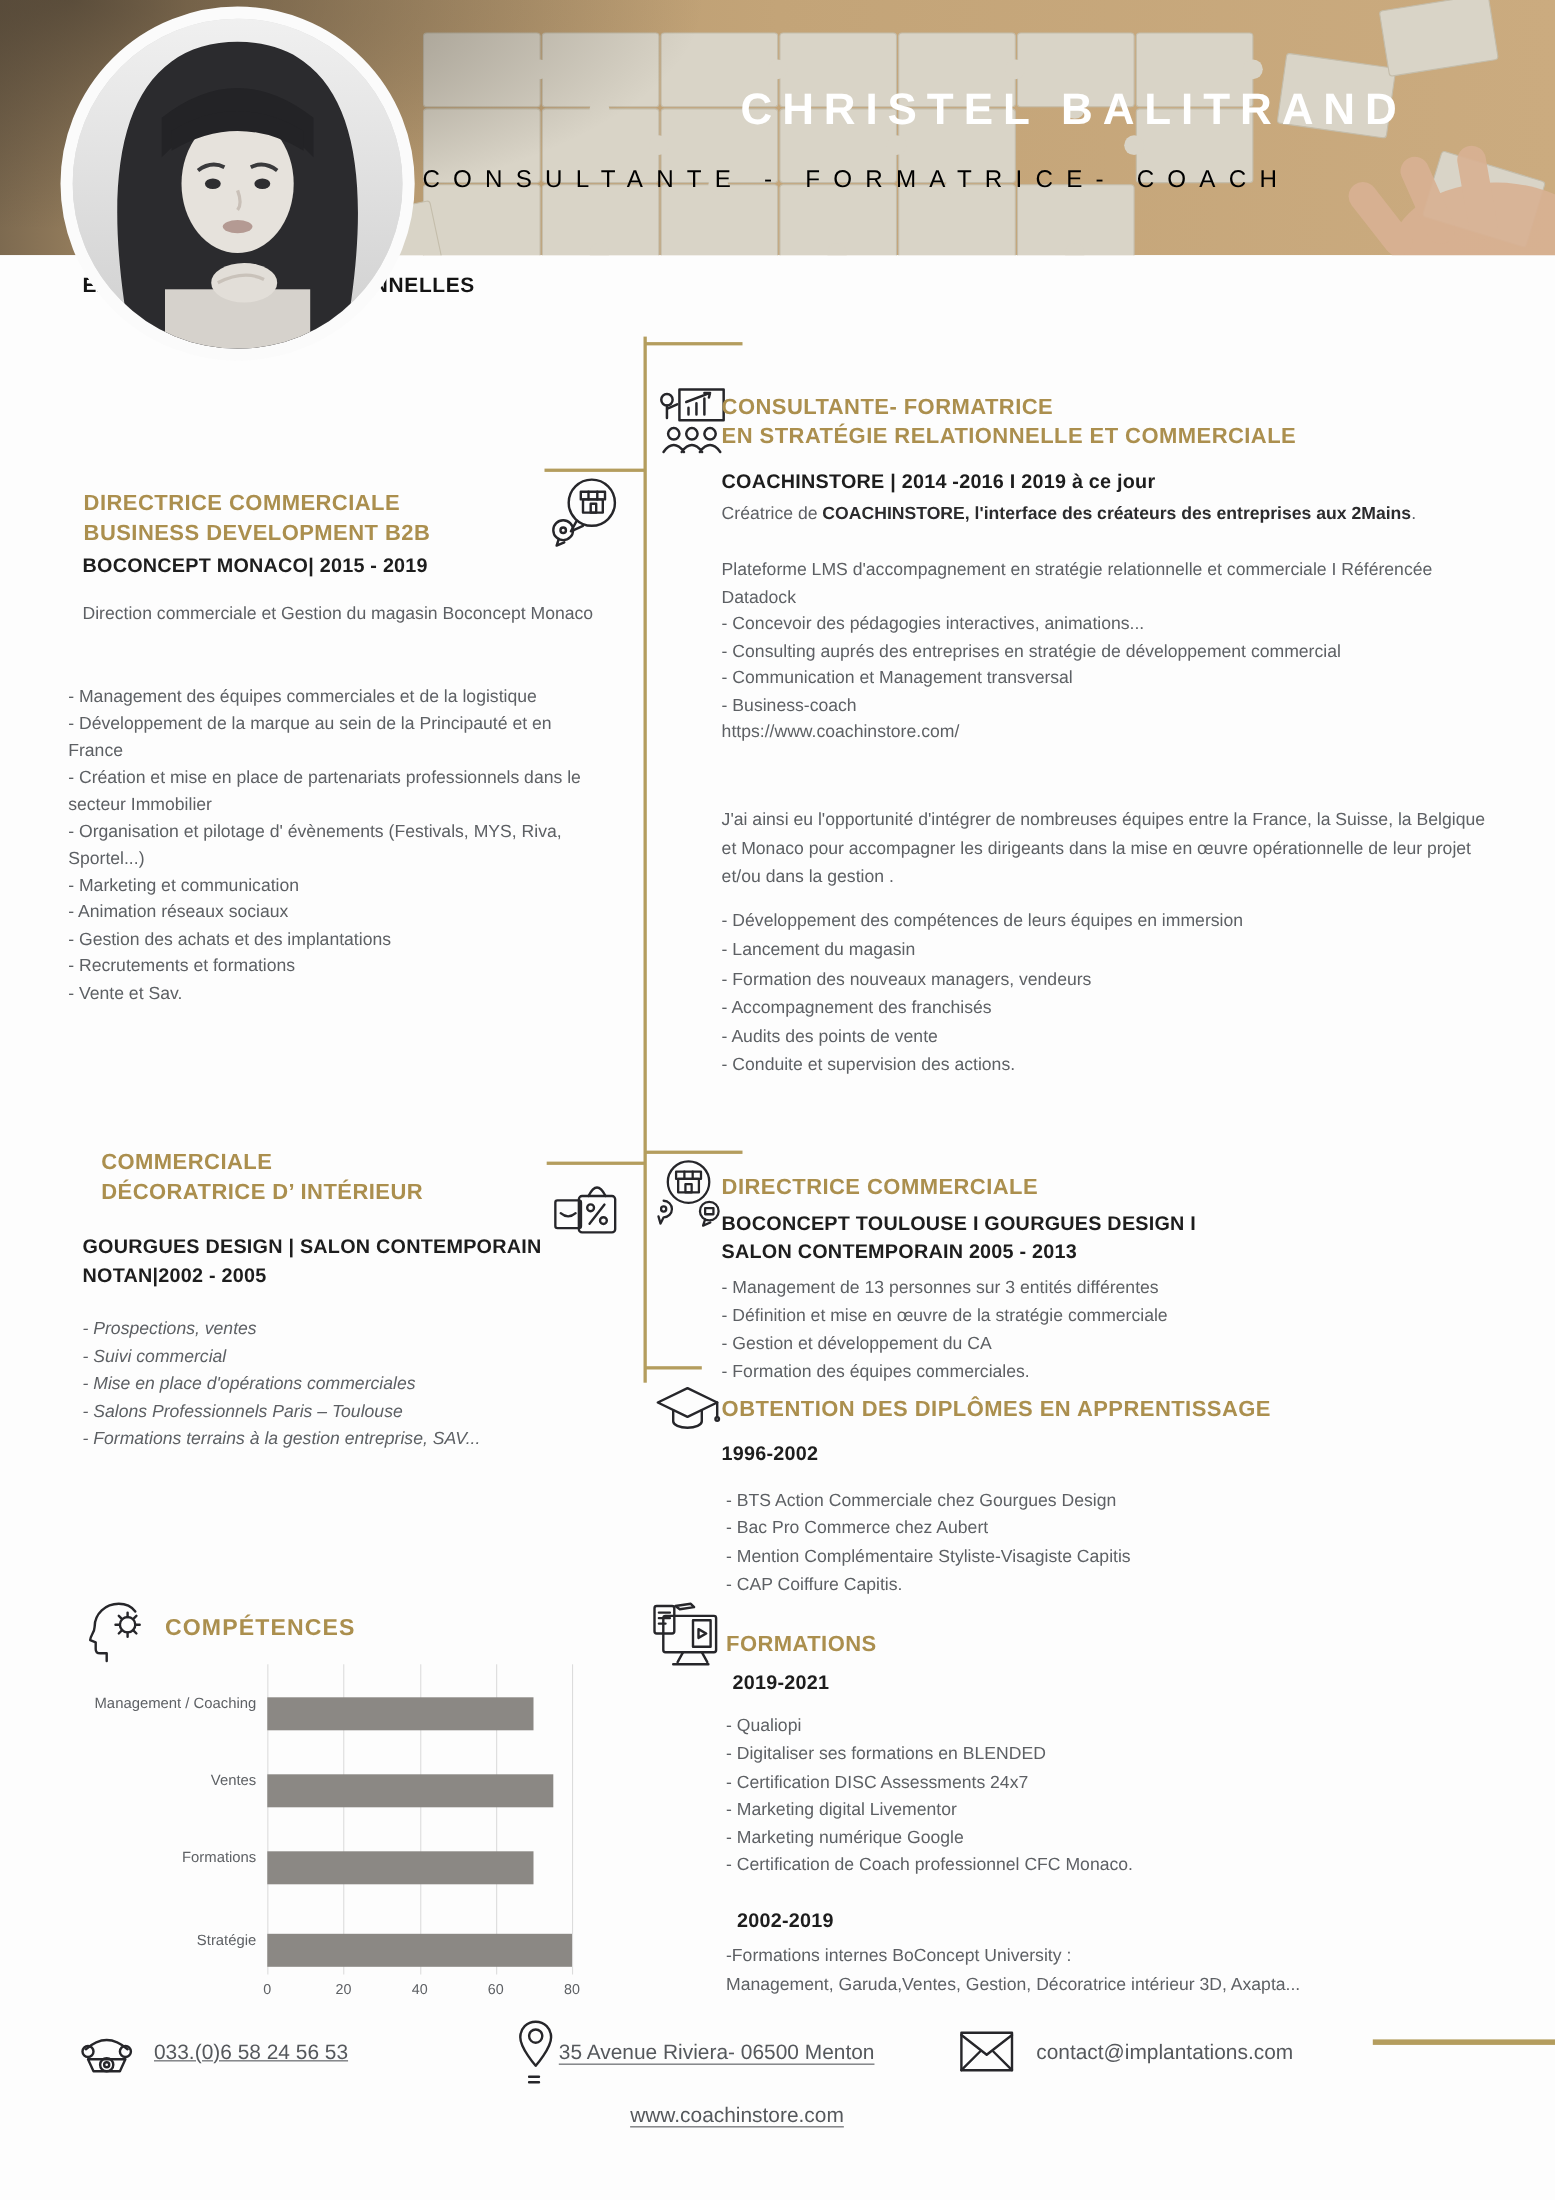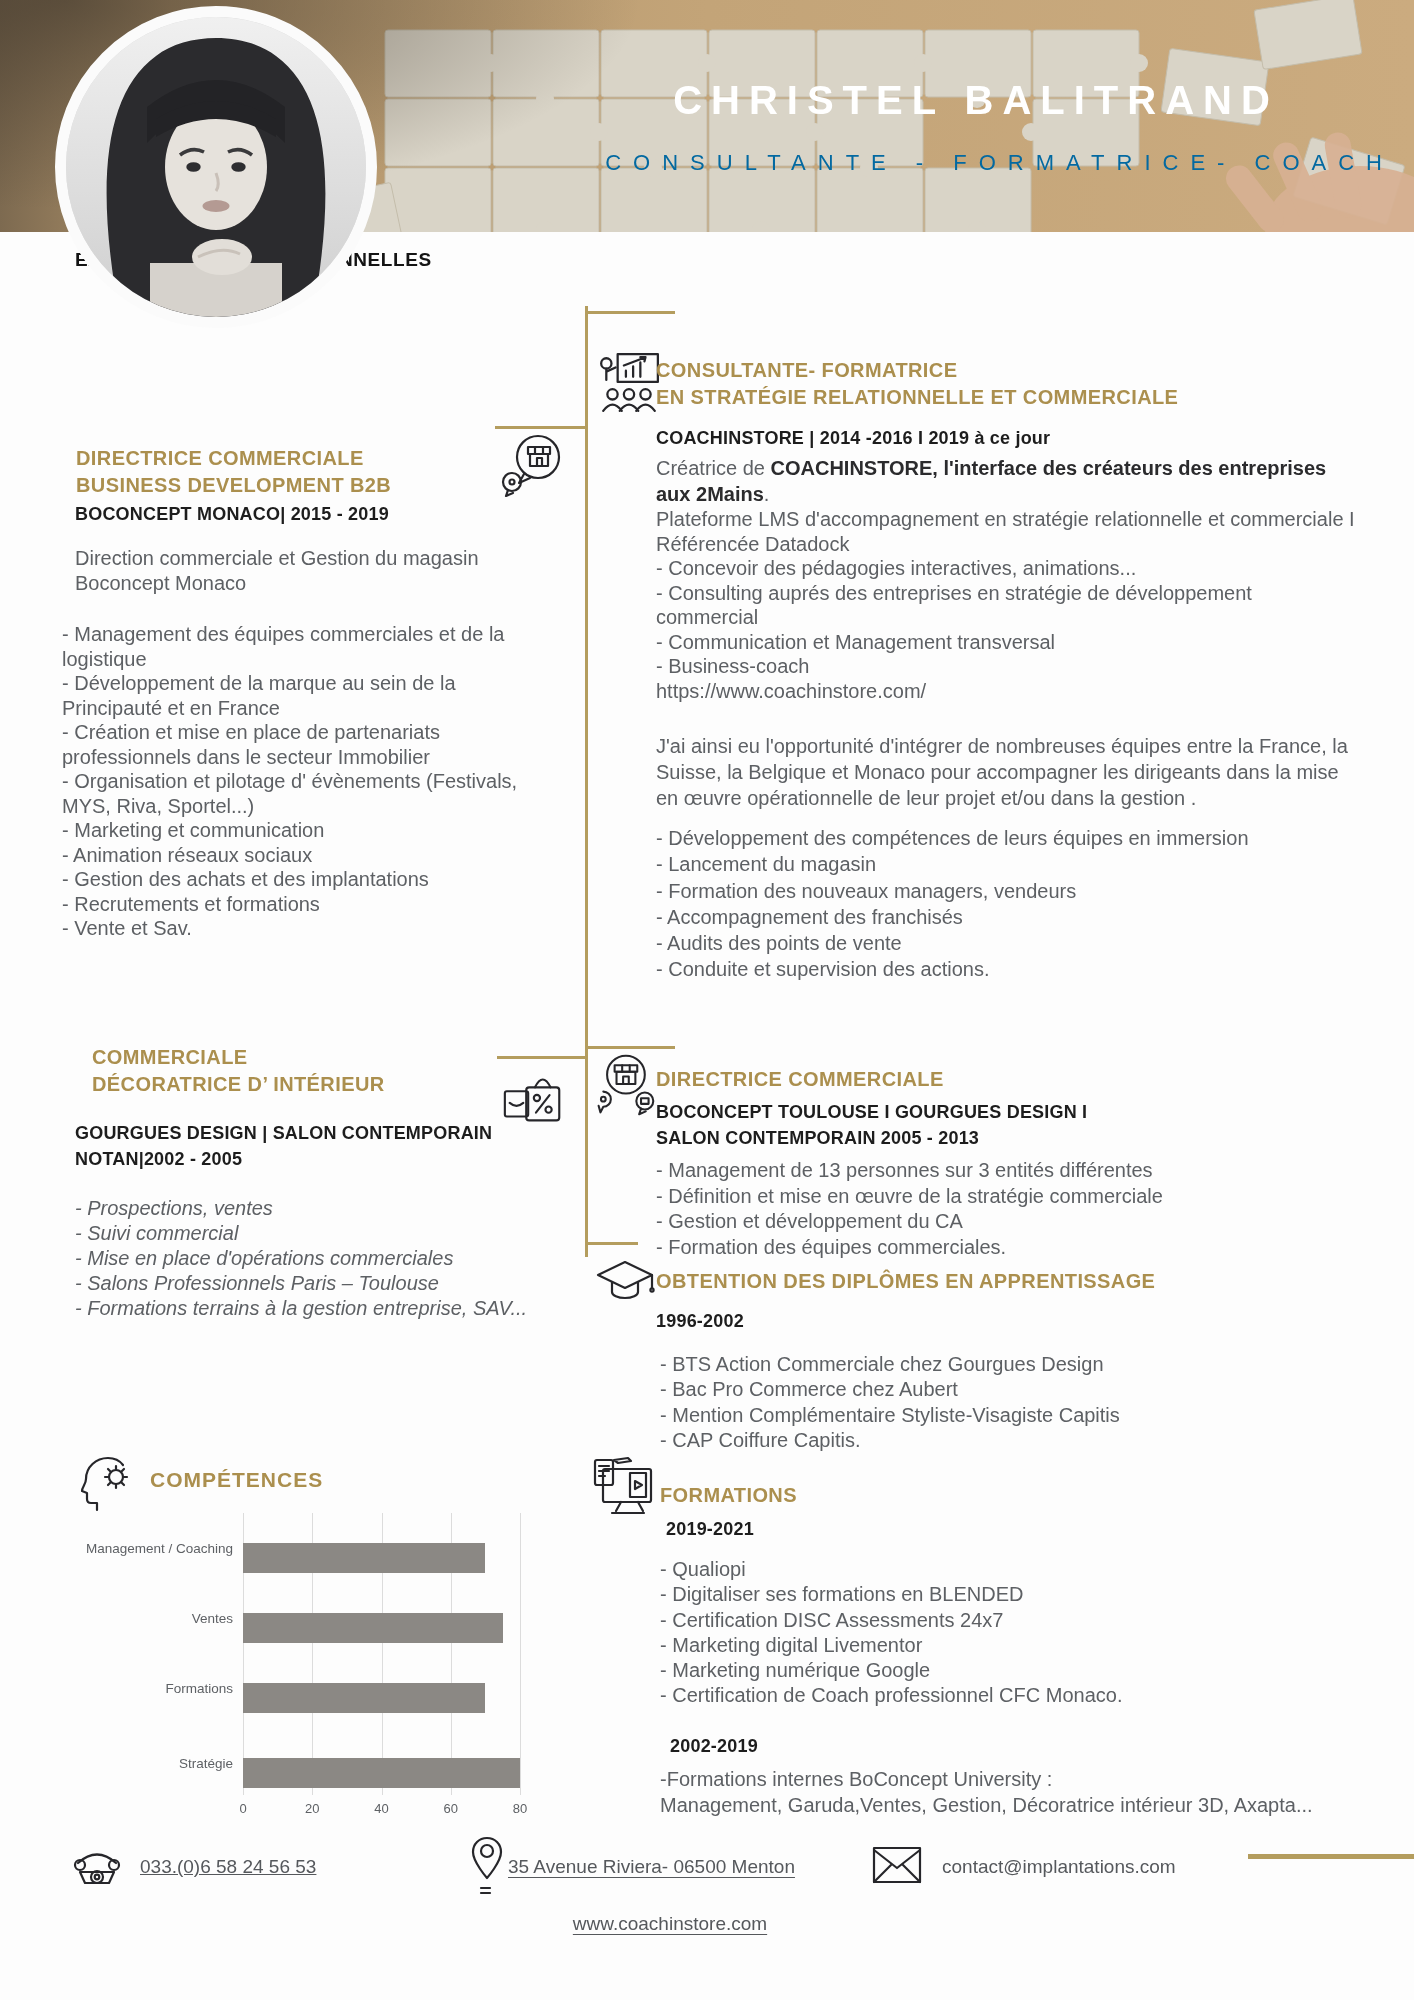--- a/index.html
+++ b/index.html
@@ -4,29 +4,29 @@
 <style>
   html,body{margin:0;padding:0;background:#ffffff;}
   .page{position:relative;width:1414px;height:2000px;background:#fdfdfd;overflow:hidden;
         font-family:"Liberation Sans","DejaVu Sans",sans-serif;}
   .abs{position:absolute;}
   p{margin:0;}
   
   .header{left:0;top:0;width:1414px;height:232px;overflow:hidden;}
   .name{left:476px;top:78px;width:1000px;text-align:center;color:#ffffff;
         font-size:40px;font-weight:700;letter-spacing:9px;white-space:nowrap;}
-  .subtitle{left:394px;top:150px;width:1000px;text-align:right;color:#0369a1;
+  .subtitle{left:384px;top:150px;width:1000px;text-align:left;color:#000000;
         font-size:22px;font-weight:400;letter-spacing:12px;white-space:nowrap;}
   .photo-ring{left:55px;top:6px;width:300px;height:300px;border:11px solid #fbfbfb;
         border-radius:50%;overflow:hidden;background:#dcdcdc;z-index:6;}
   
   .exp-heading{font-size:19px;font-weight:700;color:#141414;letter-spacing:0.6px;}
   .gold-title{font-size:20px;line-height:27px;font-weight:700;color:#ab8f4e;letter-spacing:0.4px;}
   .black-bold{font-size:18px;line-height:26px;font-weight:700;color:#1d1d1d;letter-spacing:0.2px;}
-  .body-text{font-size:20px;color:#5d6064;}
+  .body-text{font-size:16px;color:#5d6064;}
   .body-text b{color:#2b2b2d;font-weight:700;}
   .line{margin:0;}
   
   .goldbar{background:#b49d5e;}
   
   #chart{left:243px;top:1513px;width:277px;height:310px;}
   .gridline{position:absolute;top:0;width:1px;height:282px;background:#dcdcdc;}
   .bar{position:absolute;background:#8b8884;height:30px;}
   .cat-label{position:absolute;left:-255px;width:245px;text-align:right;
        font-size:13.5px;color:#5e6165;}

